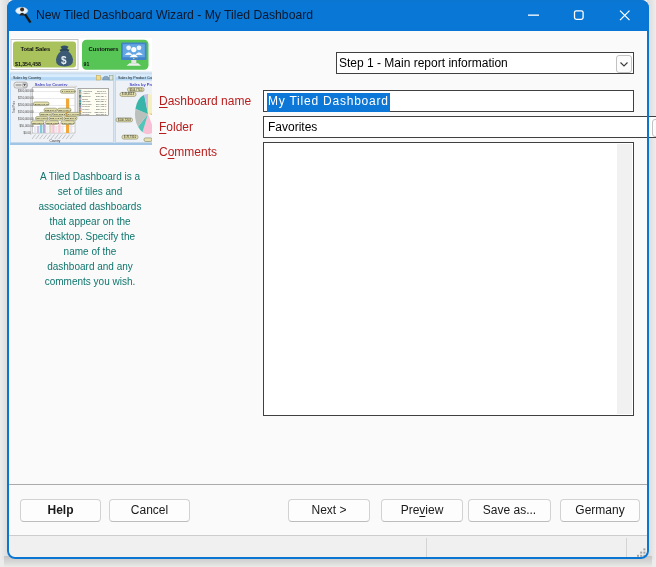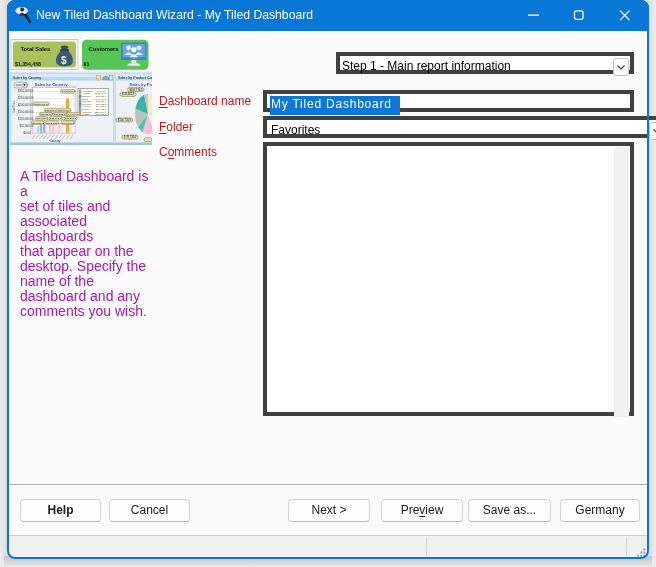--- a/index.html
+++ b/index.html
@@ -12,33 +12,33 @@
       background:linear-gradient(90deg, #ededed, #d9d9d9); z-index:0; }
   #shadow-r { position:absolute; left:647px; top:0; width:9px; height:560px;
       background:linear-gradient(90deg, #d9d9d9, #ededed); z-index:0; }
   #win { position:absolute; left:7px; top:0; width:642px; height:559px;
          background:#fafafa; border-radius:8px; z-index:1; }
   #winborder { position:absolute; left:0; top:0; width:642px; height:559px;
          border:2px solid #0b76d1; border-radius:8px; z-index:50; pointer-events:none; }
   
   #titlebar { position:absolute; left:0; top:0; width:642px; height:31px;
          background:#0877d5; border-radius:8px 8px 0 0; }
-  #title-text { position:absolute; left:29px; top:8px; color:#ffffff; font-size:12.2px; }
+  #title-text { position:absolute; left:29px; top:8px; color:#0f172a; font-size:12.2px; }
   .capbtn { position:absolute; top:0; width:46px; height:31px; }
   #statusbar { position:absolute; left:2px; top:535px; width:638px; height:22px;
          background:#f0f0f0; border-top:1px solid #cdcdcd; border-radius:0 0 7px 7px; }
   .sbdiv { position:absolute; top:2px; width:1px; height:19px; background:#d4d4d4; }
   label.f { position:absolute; font-size:12px; color:#b91c1c; }
-  .field { position:absolute; background:#fff; border:4px solid #404040; }
+  .field { position:absolute; background:#fff; border:1px solid #404040; }
   .combo-btn { position:absolute; width:16px; height:18px; top:2px; right:1px;
         background:#fcfcfc; border:1px solid #c2c2c2; border-radius:3px; }
   .btn { position:absolute; height:23px; background:#fdfdfd; border:1px solid #d2d2d2;
         border-bottom-color:#bcbcbc; border-radius:4px; font-size:12px; color:#1a1a1a;
         text-align:center; line-height:21px; }
-  #desc { position:absolute; left:13px; top:169px; font-size:14px; line-height:15px; color:#a21caf; width:140px;}
+  #desc { position:absolute; left:13px; top:169px; font-size:10px; line-height:15px; color:#0f766e; width:140px;text-align:center;}
   u { text-decoration:underline; text-underline-offset:1.5px; text-decoration-thickness:1px; }
 </style>
 </head>
 <body>
 <div id="shadow-l"></div>
 <div id="shadow-r"></div>
 <div id="shadow-b"></div>
 <div id="win">
   <div id="titlebar">
     <svg style="position:absolute;left:8px;top:5px" width="25" height="20" viewBox="0 0 25 20">
@@ -267,21 +267,21 @@
   <label class="f" style="left:152px; top:145px">C<u>o</u>mments</label>
 
   <div class="field" style="left:329px; top:52px; width:298px; height:22px;">
     <div style="position:absolute; left:2px; top:3px; font-size:12px;">Step 1 - Main report information</div>
     <div class="combo-btn"><svg width="14" height="16" viewBox="0 0 14 16">
           <path d="M3.5 6.5 L7 10 L10.5 6.5" fill="none" stroke="#3a3a3a" stroke-width="1.1"></path>
         </svg></div>
   </div>
 
   <div class="field" style="left:256px; top:90px; width:371px; height:22px;">
-    <div style="position:absolute; left:3px; top:2px; height:19px; background:#0d77d7; color:#fff; font-size:12px; letter-spacing:0.78px; padding:1px 8px 0 1px;">My Tiled Dashboard</div>
+    <div style="position:absolute; left:3px; top:2px; height:19px; background:#0d77d7; color:#fff; font-size:12px; letter-spacing:0.78px; padding:1px 1px 0 1px;">My Tiled Dashboard</div>
   </div>
 
   <div class="field" style="left:256px; top:116px; width:407px; height:22px;">
     <div style="position:absolute; left:4px; top:3px; font-size:12px;">Favorites</div>
     <div class="combo-btn"><svg width="14" height="16" viewBox="0 0 14 16">
           <path d="M3.5 6.5 L7 10 L10.5 6.5" fill="none" stroke="#3a3a3a" stroke-width="1.1"></path>
         </svg></div>
   </div>
 
   <div class="field" style="left:256px; top:142px; width:371px; height:274px;">

